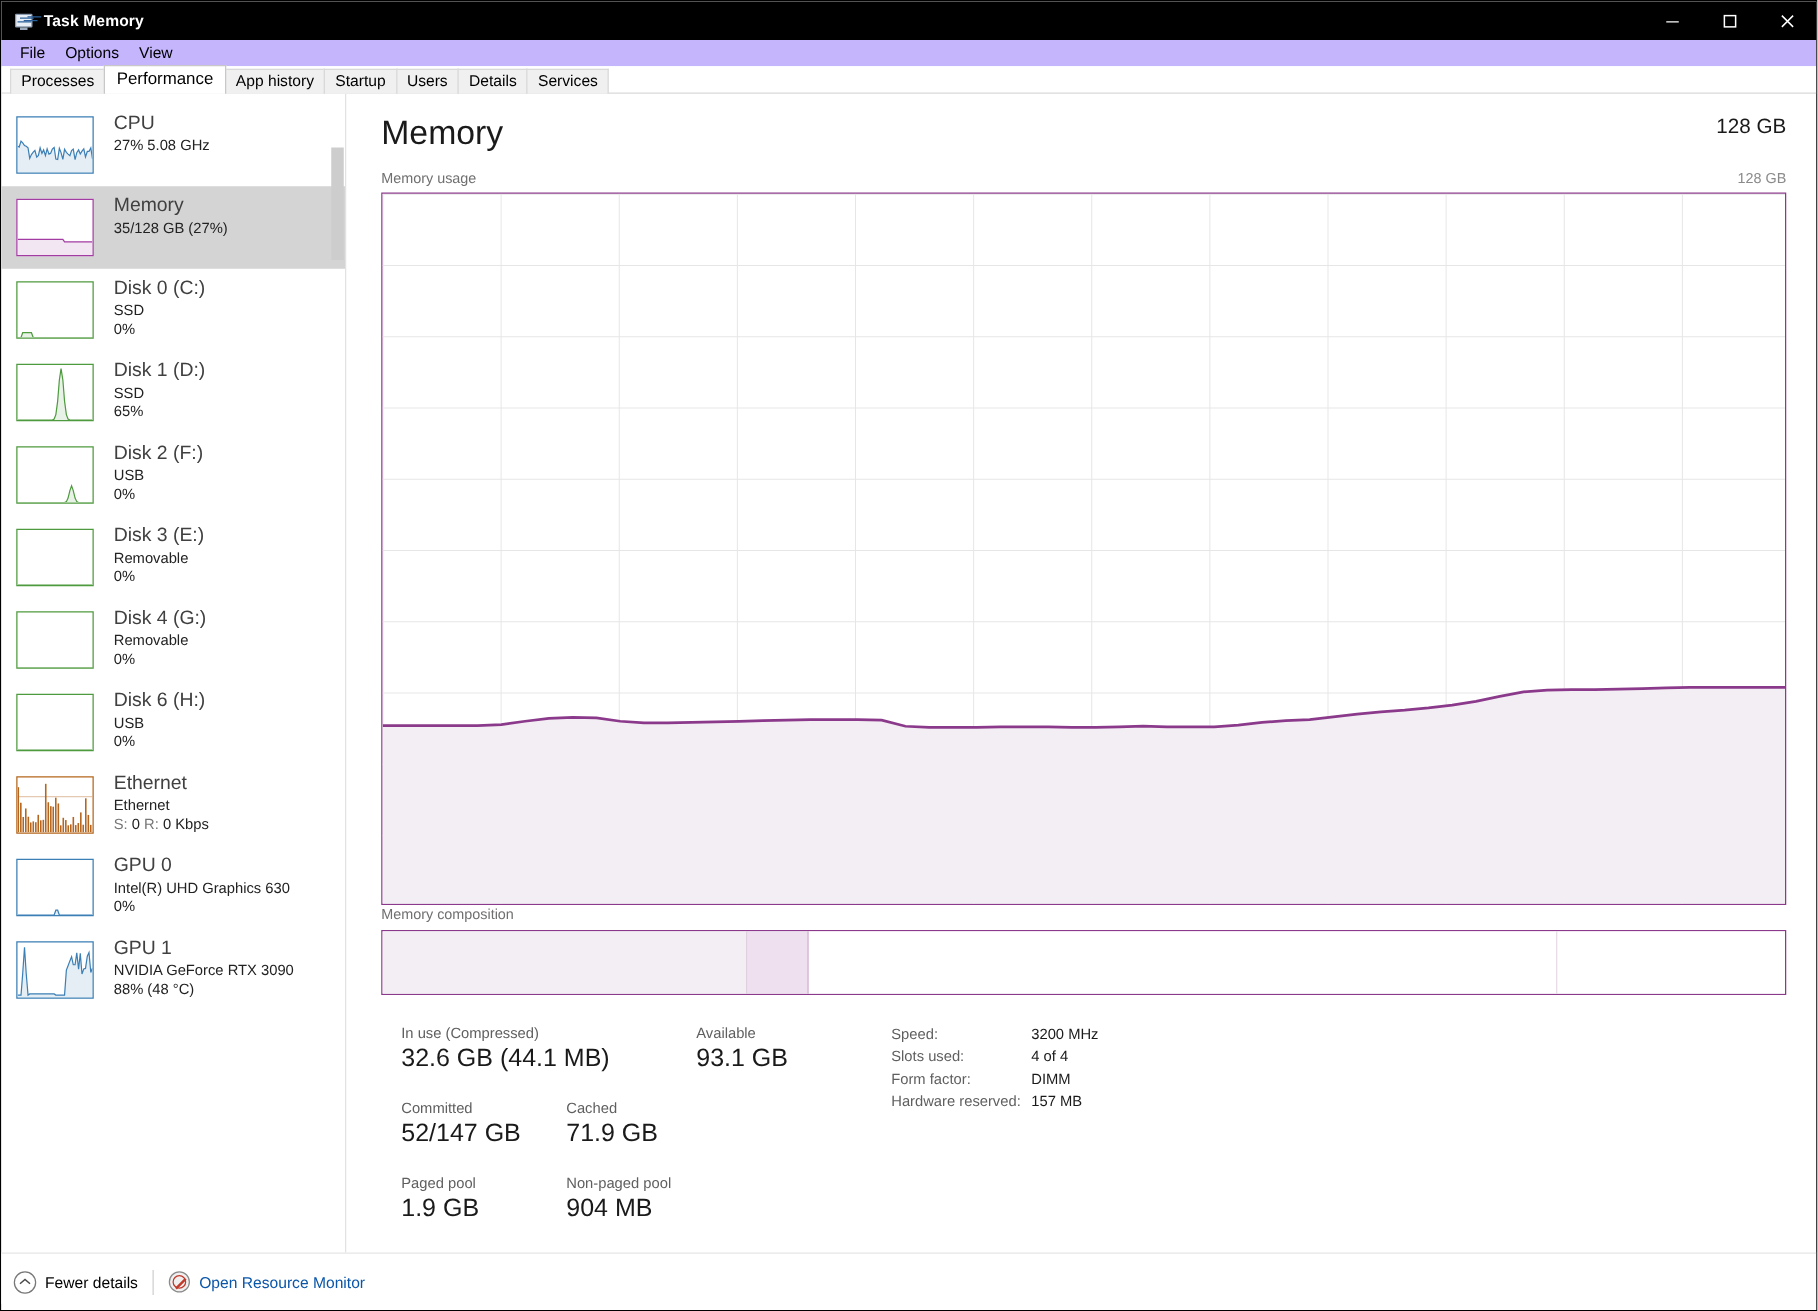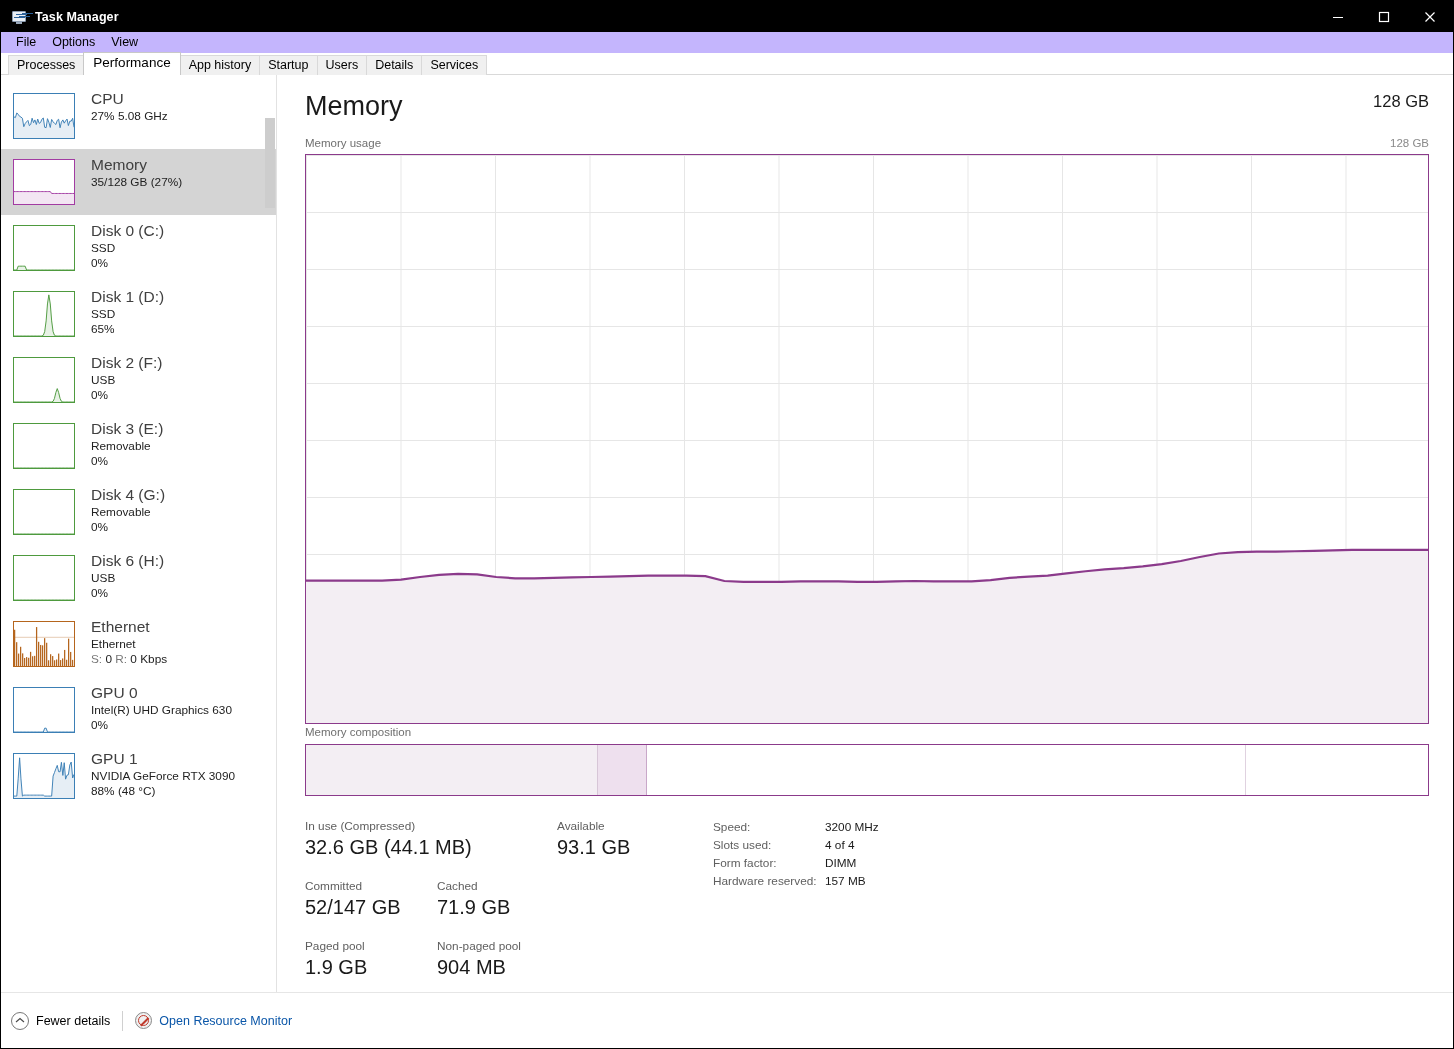--- a/index.html
+++ b/index.html
@@ -281,40 +281,40 @@
     color: #5f5f5f;
     line-height: 16px;
     white-space: nowrap;
   }
   .stat-val {
     font-size: 20px;
     color: #1a1a1a;
     line-height: 27px;
     white-space: nowrap;
   }
-  .stats-pair { display: flex; }
+  .stats-pair { display: flex; margin-left: 16px; }
   .stats-pair .c1 { width: 132px; flex: 0 0 132px; }
 
   .kv-table { }
   .kv-row { display: flex; line-height: 18px; }
   .kv-k {
     width: 112px; flex: 0 0 112px;
     font-size: 11.8px;
     color: #5f5f5f;
   }
   .kv-v {
     font-size: 11.8px;
     color: #1a1a1a;
   }
 
   
   .footer {
     position: absolute;
     left: 0; right: 0; bottom: 0;
-    height: 56px;
+    height: 46px;
     background: #ffffff;
     border-top: 1px solid #e6e6e6;
     display: flex;
     align-items: center;
     padding-left: 10px;
   }
   .fewer {
     display: flex; align-items: center;
     font-size: 12.5px; color: #000000;
   }
@@ -362,21 +362,21 @@
 </head>
 <body>
 
 <div id="app">
 
   <div class="titlebar">
     <span class="app-icon">
       <span class="mon"></span>
         <span class="base"></span>
     </span>
-    <span class="title">Task Manager</span>
+    <span class="title">Task Memory</span>
     <div class="wincontrols">
       <div class="wbtn">
         <svg width="12" height="12" viewBox="0 0 12 12">
             <rect x="1" y="6" width="10" height="1" fill="#ffffff"></rect>
           </svg>
       </div>
       <div class="wbtn">
         <svg width="12" height="12" viewBox="0 0 12 12">
             <rect x="1.5" y="1.5" width="9" height="9" fill="none" stroke="#ffffff" stroke-width="1.2"></rect>
           </svg>

